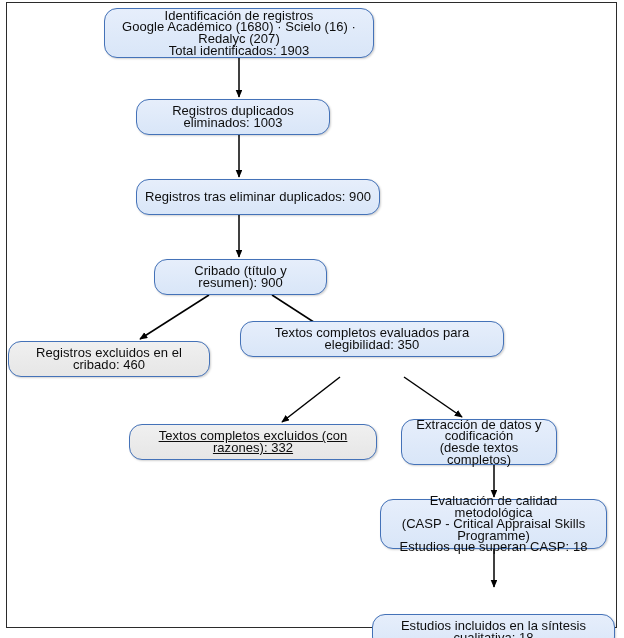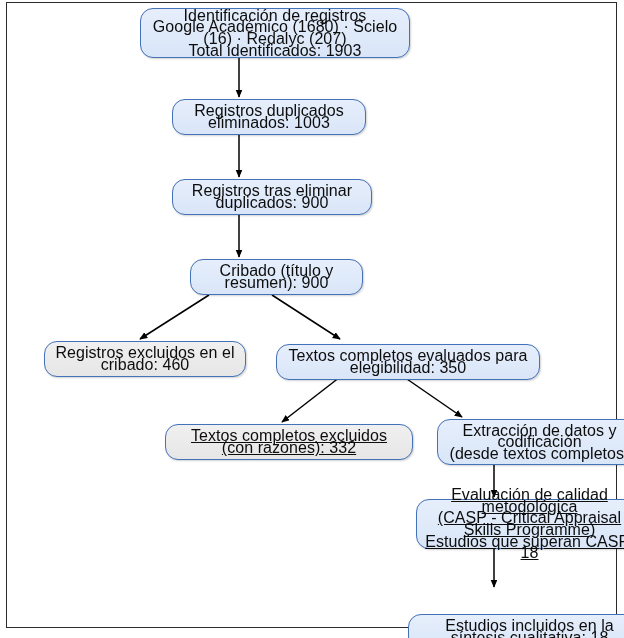--- a/index.html
+++ b/index.html
@@ -38,28 +38,27 @@
   }
   .node {
     position: absolute;
     box-sizing: border-box;
     border-radius: 13px;
     border: 1.2px solid #4472b8;
     display: flex;
     align-items: center;
     justify-content: center;
     text-align: center;
-    font-size: 16px;
+    font-size: 13px;
     line-height: 11.6px;
     color: #0d0d0d;
     letter-spacing: 0.05px;
     padding: 2px 8px;
     white-space: pre-line;
     box-shadow: 1px 1px 2px rgba(0,0,0,0.18);
-    margin-left: 36px;
   }
   .node.blue {
     background: #dfeaf9;
     background-image: linear-gradient(180deg, #e6eefb 0%, #d9e6f8 100%);
   }
   .node.grey {
     background: #ececec;
     background-image: linear-gradient(180deg, #f0f0f0 0%, #e6e6e6 100%);
   }
 </style>
@@ -86,25 +85,25 @@
         <line x1="494" y1="465" x2="494" y2="497" marker-end="url(#arrowhead)"></line>
         <line x1="494" y1="549" x2="494" y2="587" marker-end="url(#arrowhead)"></line>
       </g>
   </svg>
 
   <div id="nodes-layer">
       <div class="node blue" style="left: 104px; top: 8px; width: 270px; height: 50px;"><span>Identificación de registros
 Google Académico (1680) · Scielo (16) · Redalyc (207)
 Total identificados: 1903</span></div>
       <div class="node blue" style="left: 136px; top: 99px; width: 194px; height: 36px;"><span>Registros duplicados eliminados: 1003</span></div>
-      <div class="node blue" style="left: 136px; top: 179px; width: 200px; height: 36px;"><span>Registros tras eliminar duplicados: 900</span></div>
+      <div class="node blue" style="left: 136px; top: 179px; width: 244px; height: 36px;"><span>Registros tras eliminar duplicados: 900</span></div>
       <div class="node blue" style="left: 154px; top: 259px; width: 173px; height: 36px;"><span>Cribado (título y resumen): 900</span></div>
       <div class="node grey" style="left: 8px; top: 341px; width: 202px; height: 36px;"><span>Registros excluidos en el cribado: 460</span></div>
-      <div class="node blue" style="left: 240px; top: 344px; width: 264px; height: 36px;"><span>Textos completos evaluados para elegibilidad: 350</span></div>
+      <div class="node blue" style="left: 240px; top: 321px; width: 264px; height: 36px;"><span>Textos completos evaluados para elegibilidad: 350</span></div>
       <div class="node grey" style="left: 129px; top: 424px; width: 248px; height: 36px; text-decoration: underline;"><span>Textos completos excluidos (con razones): 332</span></div>
-      <div class="node blue" style="left: 401px; top: 419px; width: 205px; height: 46px;"><span>Extracción de datos y codificación
+      <div class="node blue" style="left: 401px; top: 419px; width: 156px; height: 46px;"><span>Extracción de datos y codificación
 (desde textos completos)</span></div>
-      <div class="node blue" style="left: 380px; top: 499px; width: 227px; height: 50px; text-decoration: underline;"><span>Evaluación de calidad metodológica
+      <div class="node blue" style="left: 380px; top: 499px; width: 227px; height: 50px;"><span>Evaluación de calidad metodológica
 (CASP - Critical Appraisal Skills Programme)
 Estudios que superan CASP: 18</span></div>
       <div class="node blue" style="left: 372px; top: 614px; width: 243px; height: 36px;"><span>Estudios incluidos en la síntesis cualitativa: 18</span></div>
     </div>
 </div>
 
 </body></html>

